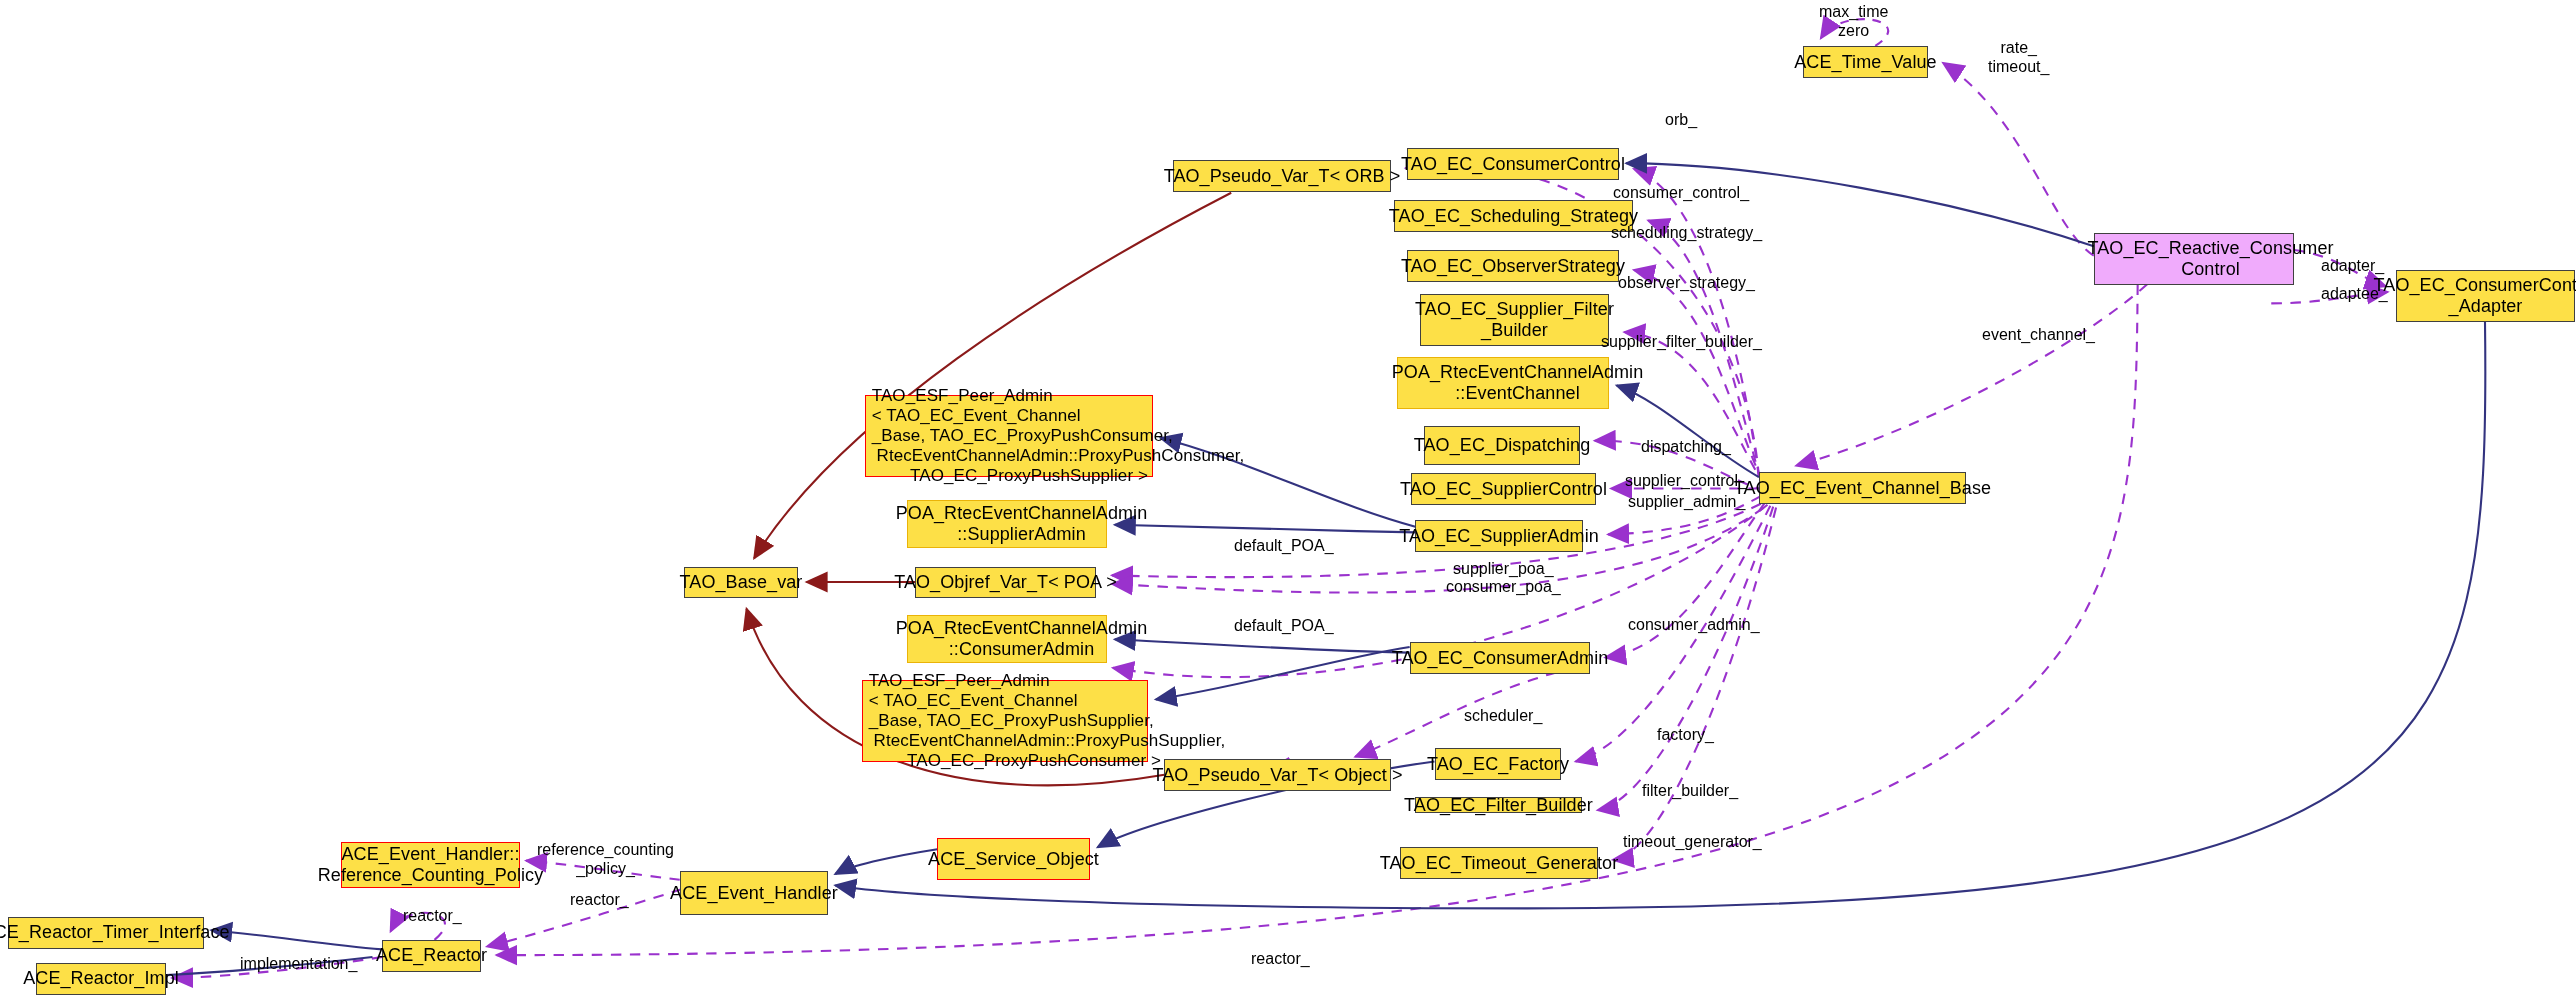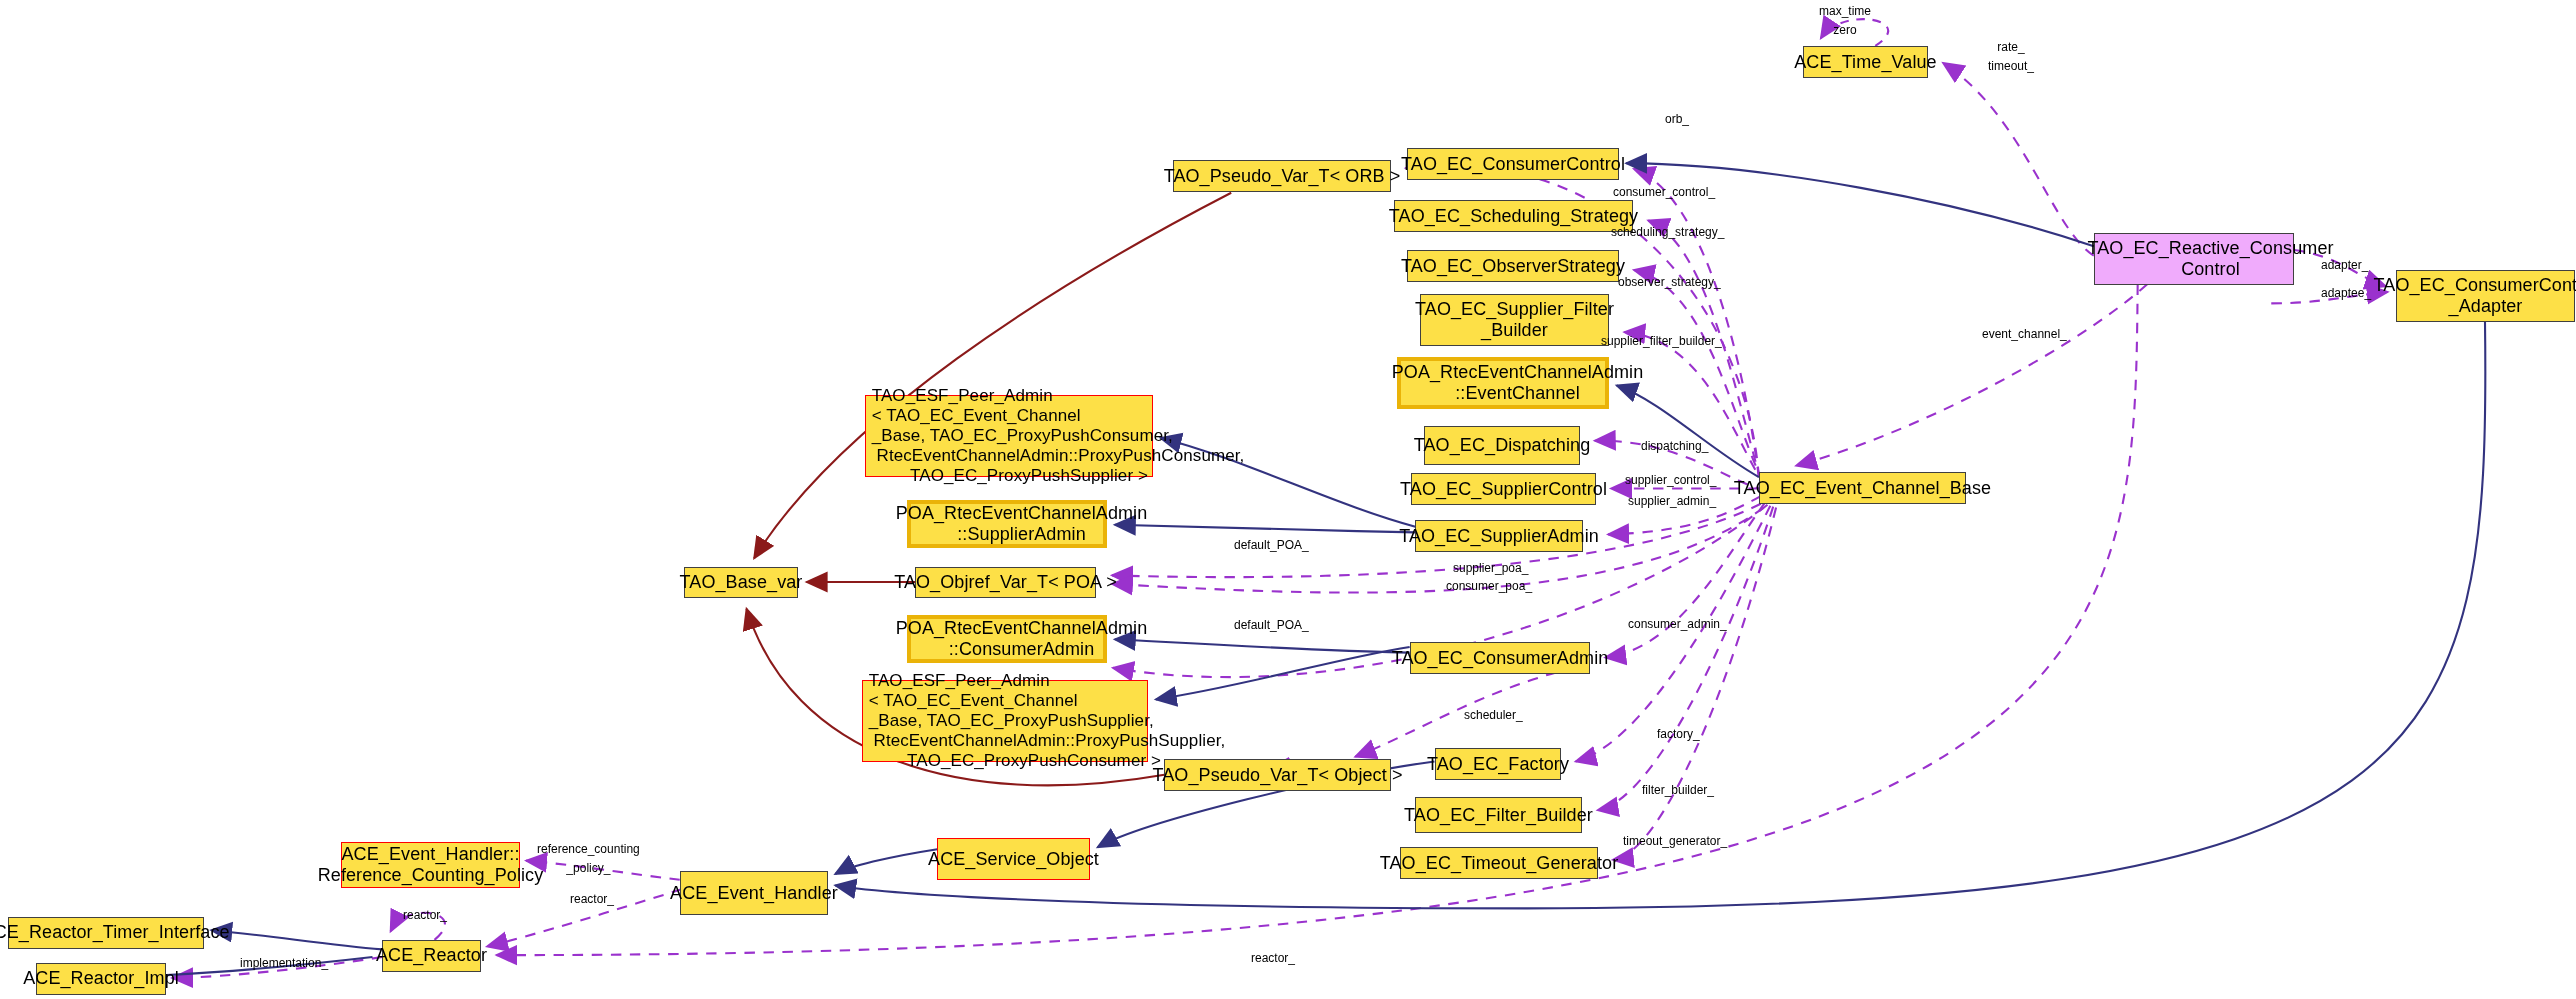--- a/index.html
+++ b/index.html
@@ -4,23 +4,23 @@
 <style>
   html,body{margin:0;padding:0;background:#ffffff;}
   body{font-family:"Liberation Sans","DejaVu Sans",sans-serif;}
   #canvas{position:relative;width:2576px;height:999px;background:#ffffff;overflow:hidden;}
   svg#edges{position:absolute;left:0;top:0;width:2576px;height:999px;pointer-events:none;}
   .node{position:absolute;box-sizing:border-box;display:flex;align-items:center;justify-content:center;
         text-align:center;background:#fde047;border:1px solid #404040;color:#000000;
         font-size:18px;line-height:21px;white-space:pre;letter-spacing:0.1px;}
   .node.gray{background:#f0abfc;border-color:#404040;padding-left:33px;}
   .node.red{border:1.9px solid #ff0000;}
-  .node.faint{border:4px solid #eab308;padding-left:29px;}
+  .node.faint{border:1px solid #eab308;padding-left:29px;}
   .node.tmpl{font-size:17px;line-height:20px;text-align:left;justify-content:flex-start;padding-left:5.7px;}
-  .elabel{position:absolute;font-size:12px;line-height:19px;color:#000000;white-space:pre;text-align:center;}
+  .elabel{position:absolute;font-size:16px;line-height:19px;color:#000000;white-space:pre;text-align:center;}
 </style>
 </head>
 <body>
 
 <div id="canvas">
 
   <svg id="edges" viewBox="0 0 2699 1047">
     <defs>
       <marker id="arwPurple" markerWidth="12" markerHeight="12" refX="10" refY="5" orient="auto">
         <path d="M0,0 L11,5 L0,10 Z" fill="#9a32cd"></path>
@@ -134,21 +134,21 @@
       <div class="node" style="left: 1407px; top: 250px; width: 212px; height: 32px;">TAO_EC_ObserverStrategy</div>
       <div class="node" style="left: 1420px; top: 294px; width: 189px; height: 52px;">TAO_EC_Supplier_Filter
 _Builder</div>
       <div class="node faint" style="left: 1397px; top: 357px; width: 212px; height: 52px;">POA_RtecEventChannelAdmin
 ::EventChannel</div>
       <div class="node" style="left: 1424px; top: 426px; width: 156px; height: 39px;">TAO_EC_Dispatching</div>
       <div class="node" style="left: 1411px; top: 473px; width: 185px; height: 32px;">TAO_EC_SupplierControl</div>
       <div class="node" style="left: 1415px; top: 520px; width: 168px; height: 32px;">TAO_EC_SupplierAdmin</div>
       <div class="node" style="left: 1410px; top: 642px; width: 180px; height: 32px;">TAO_EC_ConsumerAdmin</div>
       <div class="node" style="left: 1435px; top: 748px; width: 126px; height: 32px;">TAO_EC_Factory</div>
-      <div class="node" style="left: 1415px; top: 797px; width: 167px; height: 36px;">TAO_EC_Filter_Builder</div>
+      <div class="node" style="left: 1415px; top: 797px; width: 167px; height: 16px;">TAO_EC_Filter_Builder</div>
       <div class="node" style="left: 1400px; top: 847px; width: 198px; height: 32px;">TAO_EC_Timeout_Generator</div>
       <div class="node" style="left: 1759px; top: 472px; width: 207px; height: 32px;">TAO_EC_Event_Channel_Base</div>
       <div class="node gray" style="left: 2094px; top: 233px; width: 200px; height: 52px;">TAO_EC_Reactive_Consumer
 Control</div>
       <div class="node" style="left: 2396px; top: 270px; width: 179px; height: 52px;">TAO_EC_ConsumerControl
 _Adapter</div>
       <div class="node red tmpl" style="left: 865px; top: 395px; width: 288px; height: 82px;">TAO_ESF_Peer_Admin
 &lt; TAO_EC_Event_Channel
 _Base, TAO_EC_ProxyPushConsumer,
  RtecEventChannelAdmin::ProxyPushConsumer,

